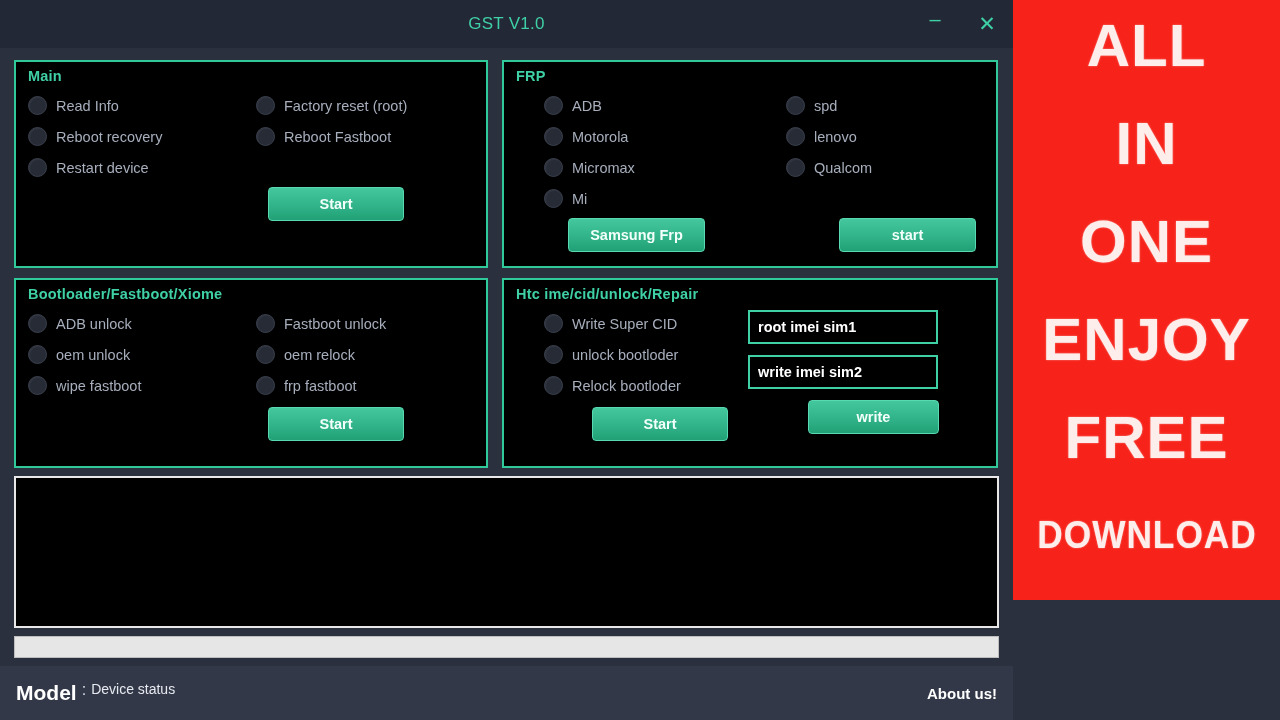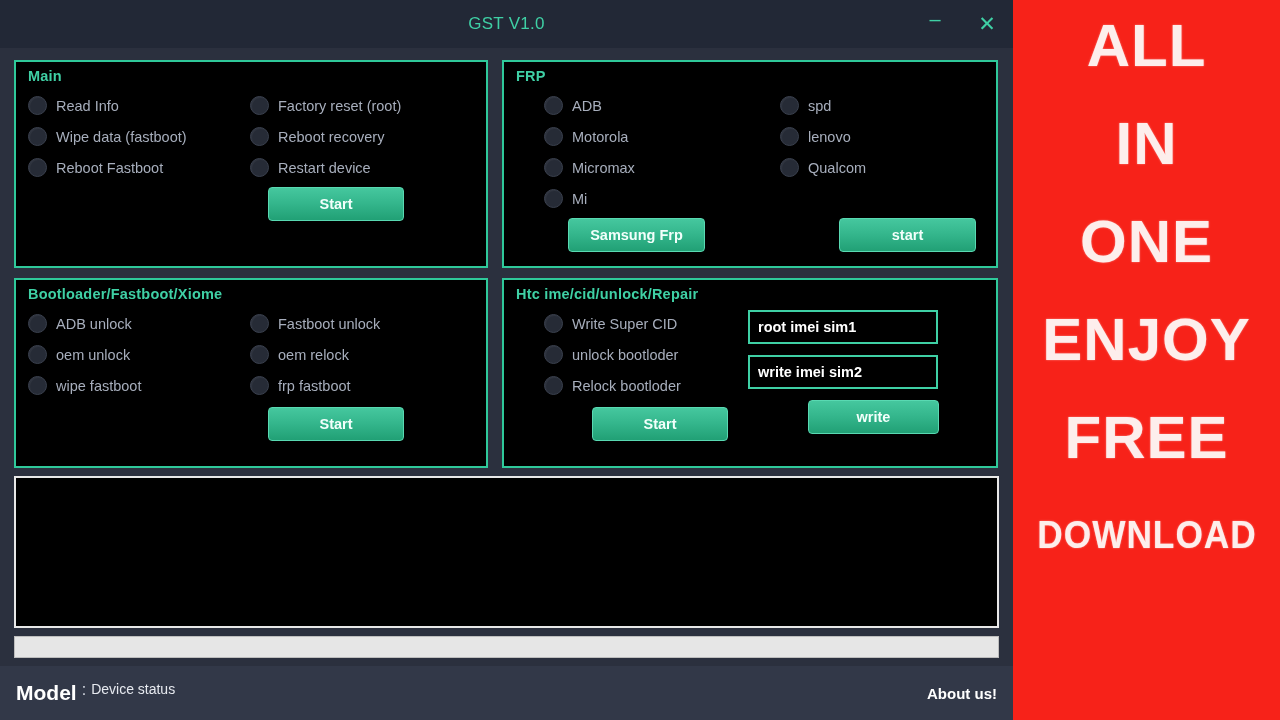--- a/index.html
+++ b/index.html
@@ -65,21 +65,21 @@
   .panel-title {
     color: #3fd0a5;
     font-size: 14.5px;
     font-weight: bold;
     margin-bottom: 6px;
     letter-spacing: .2px;
   }
 
   .opt-grid {
     display: grid;
-    column-gap: 4px;
+    column-gap: 10px;
   }
   .opt-grid.two { grid-template-columns: 218px 1fr; }
 
   .opt {
     display: flex; align-items: center;
     gap: 9px;
     height: 31px;
     cursor: pointer;
   }
   .radio {
@@ -164,21 +164,21 @@
     padding: 0 16px;
   }
   .model-wrap { display: flex; align-items: flex-start; gap: 5px; }
   .model-lbl { color: #ffffff; font-size: 21px; font-weight: bold; }
   .model-colon { color: #d6dae2; font-size: 16px; }
   .model-val { color: #e6e9ef; font-size: 14px; }
   .about { color: #ffffff; font-size: 15px; font-weight: bold; cursor: pointer; }
 
   
   .banner {
-    width: 267px; height: 720px;
+    width: 267px; height: 600px;
     background: #f72219;
     display: flex; flex-direction: column;
     align-items: center;
     padding-top: 16px;
   }
   .banner-word {
     color: #fdeeec;
     font-weight: bold;
     font-size: 60px;
     line-height: 1.0;
@@ -213,24 +213,20 @@
       <div class="panel p-main">
         <div class="panel-title">Main</div>
         <div class="opt-grid two">
           <div class="opt">
             <span class="radio"></span>
             <span class="opt-label">Read Info</span>
           </div>
           <div class="opt">
             <span class="radio"></span>
             <span class="opt-label">Factory reset (root)</span>
-          </div>
-          <div class="opt">
-            <span class="radio"></span>
-            <span class="opt-label">Wipe data (fastboot)</span>
           </div>
           <div class="opt">
             <span class="radio"></span>
             <span class="opt-label">Reboot recovery</span>
           </div>
           <div class="opt">
             <span class="radio"></span>
             <span class="opt-label">Reboot Fastboot</span>
           </div>
           <div class="opt">

